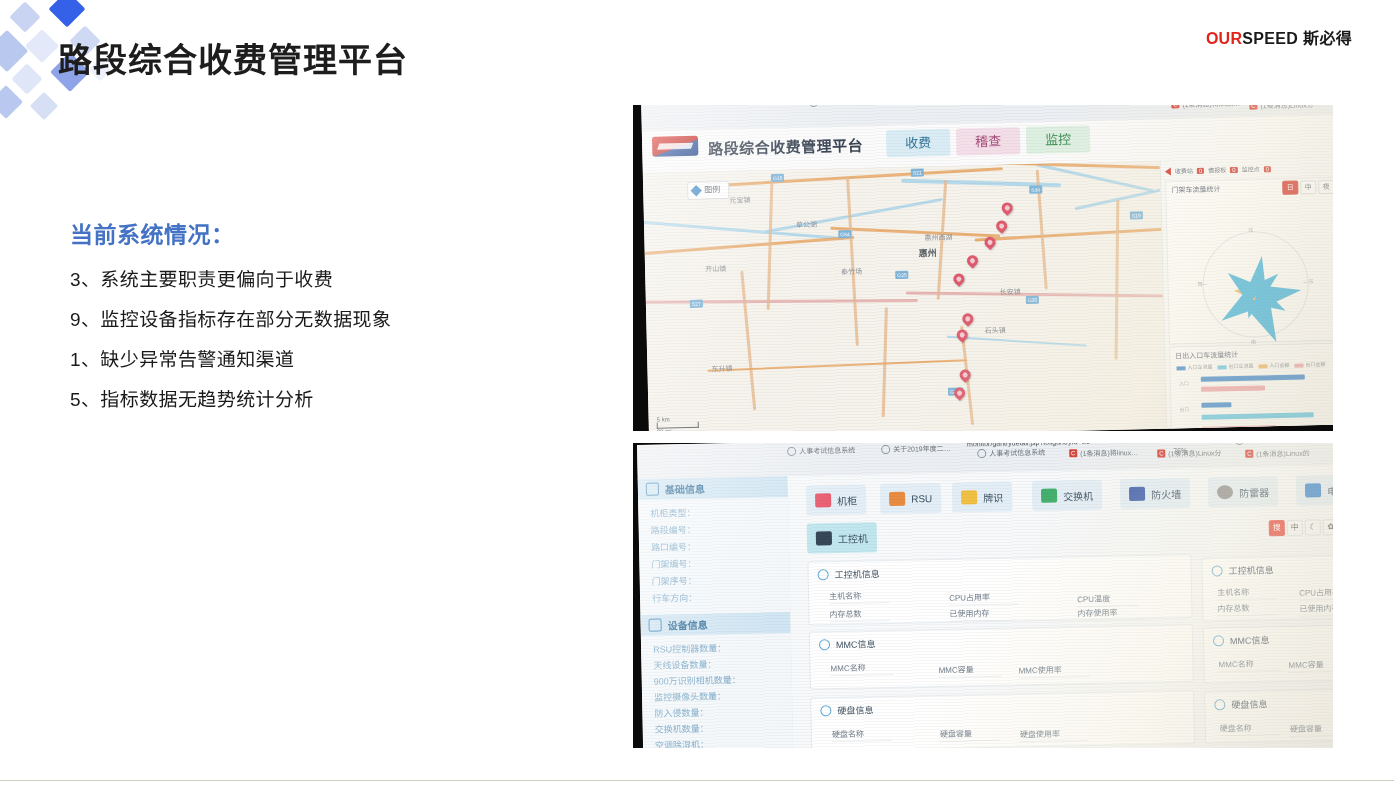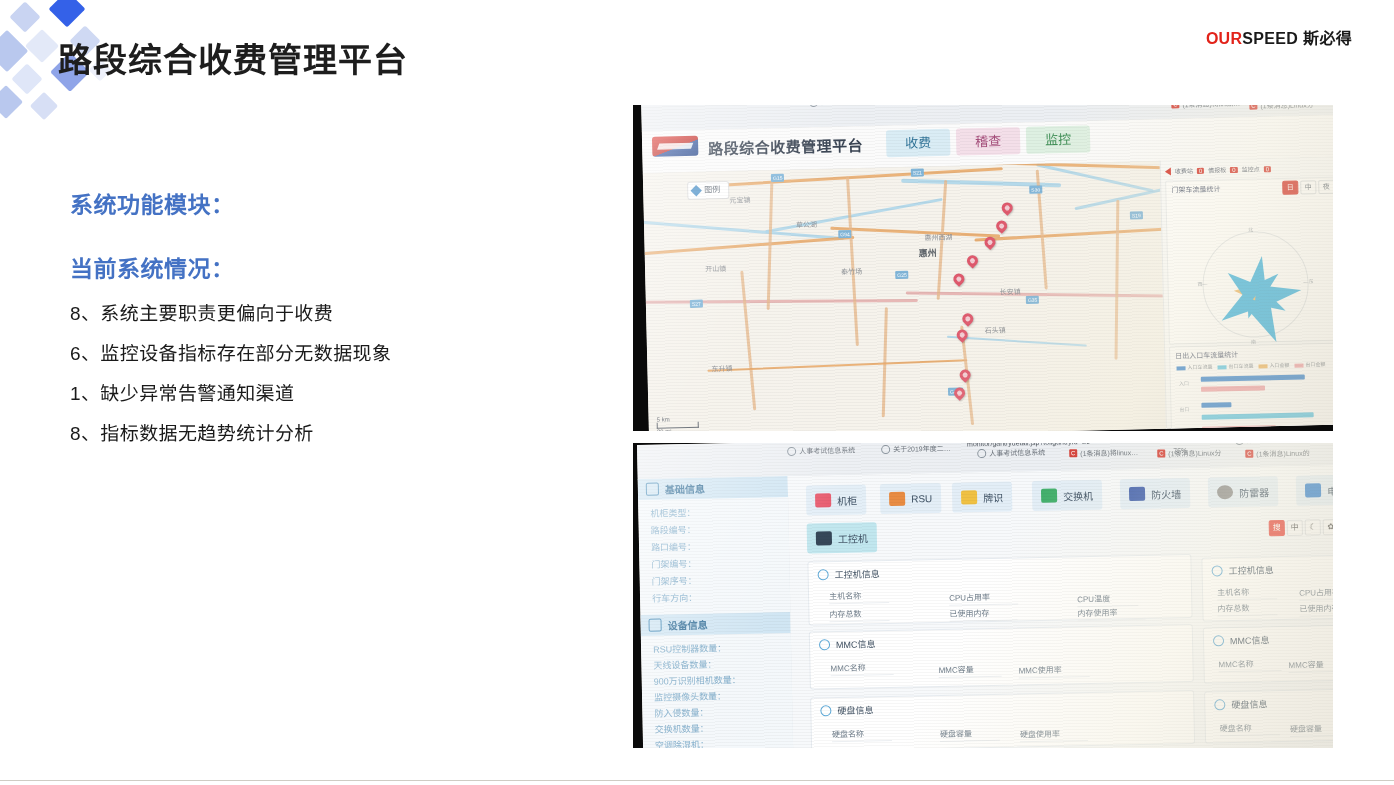--- a/index.html
+++ b/index.html
@@ -591,31 +591,30 @@
 
 <div class="slide-title">路段综合收费管理平台</div>
 
 <div class="brand-logo">
   <span class="brand-our">OUR</span><span class="brand-speed">SPEED</span><span class="brand-cn">斯必得</span>
 </div>
 
 <div class="content-col">
 
   <div class="sec">
-    <div class="sec-heading">系统功能模块：</div>
   </div>
 
 
   <div class="sec sec-third" style="margin-top:30px;">
     <div class="sec-heading">当前系统情况：</div>
     <ul class="sec-list">
-      <li>8、系统主要职责更偏向于收费</li>
-      <li>6、监控设备指标存在部分无数据现象</li>
+      <li>3、系统主要职责更偏向于收费</li>
+      <li>9、监控设备指标存在部分无数据现象</li>
       <li>1、缺少异常告警通知渠道</li>
-      <li>8、指标数据无趋势统计分析</li>
+      <li>5、指标数据无趋势统计分析</li>
     </ul>
   </div>
 
 </div>
 
 <div class="photo" id="photo-map">
   <div class="photo-inner">
     <div class="screen">
 
       <div class="browser-bar">

